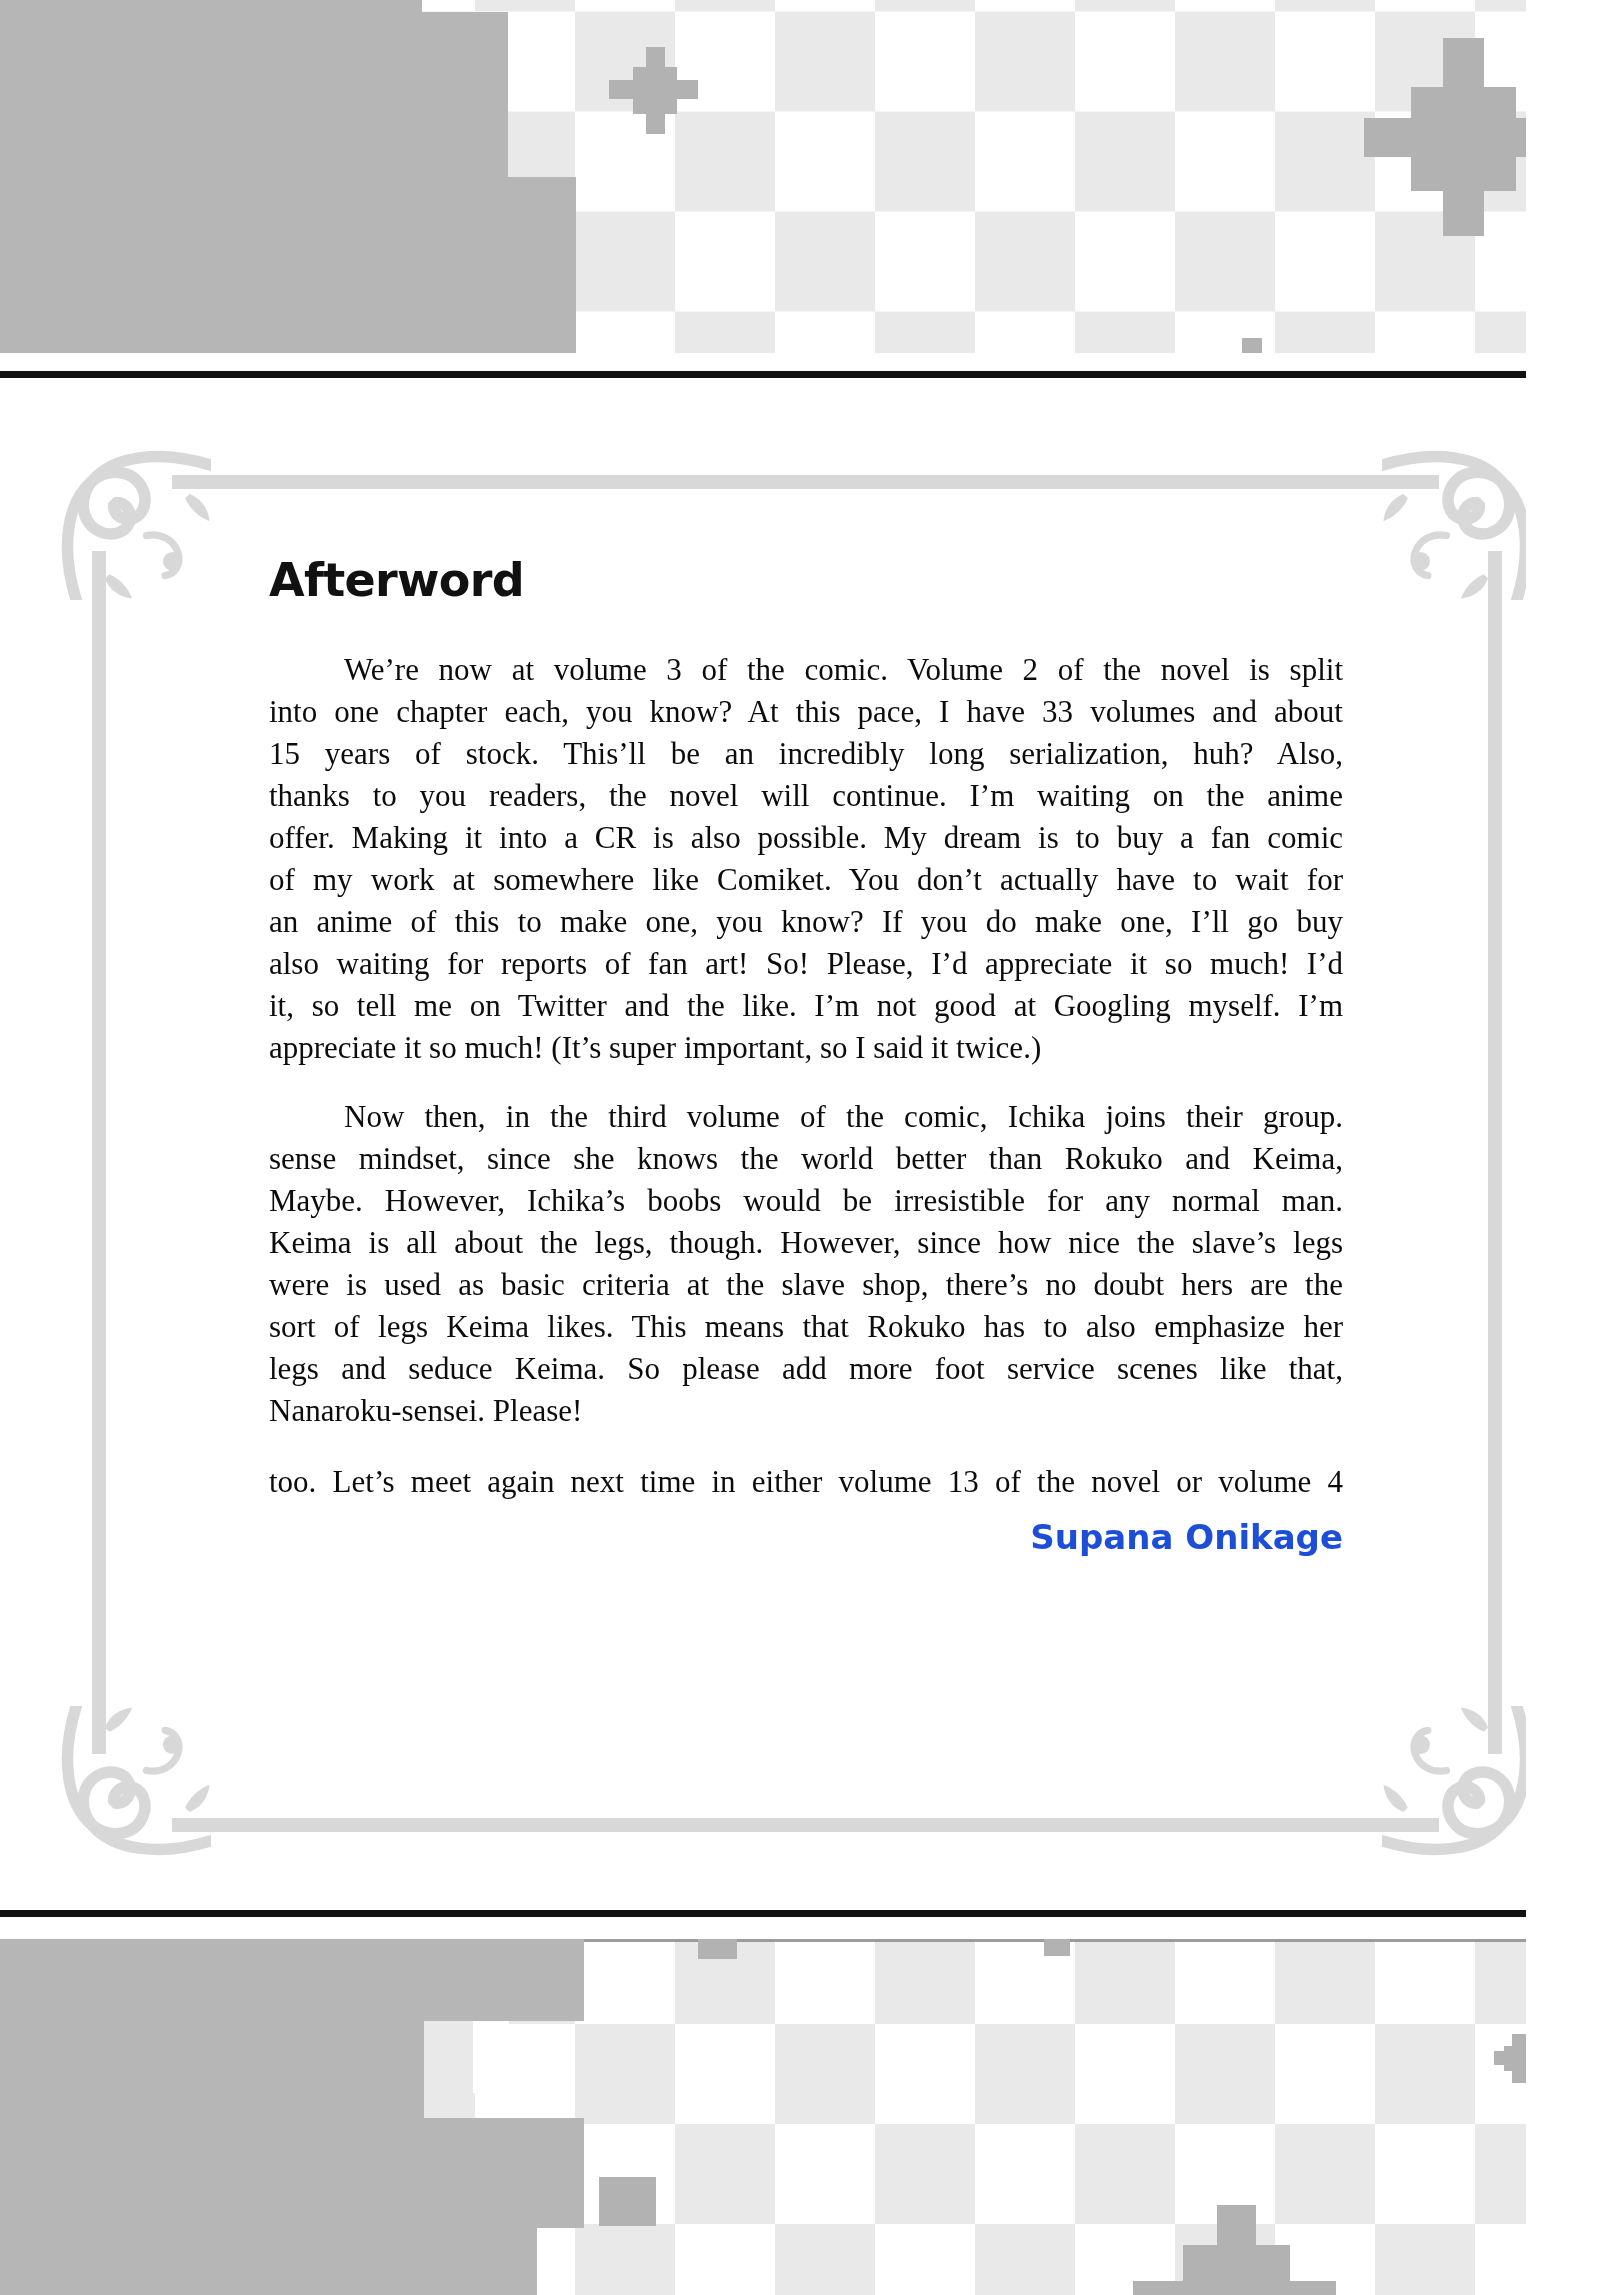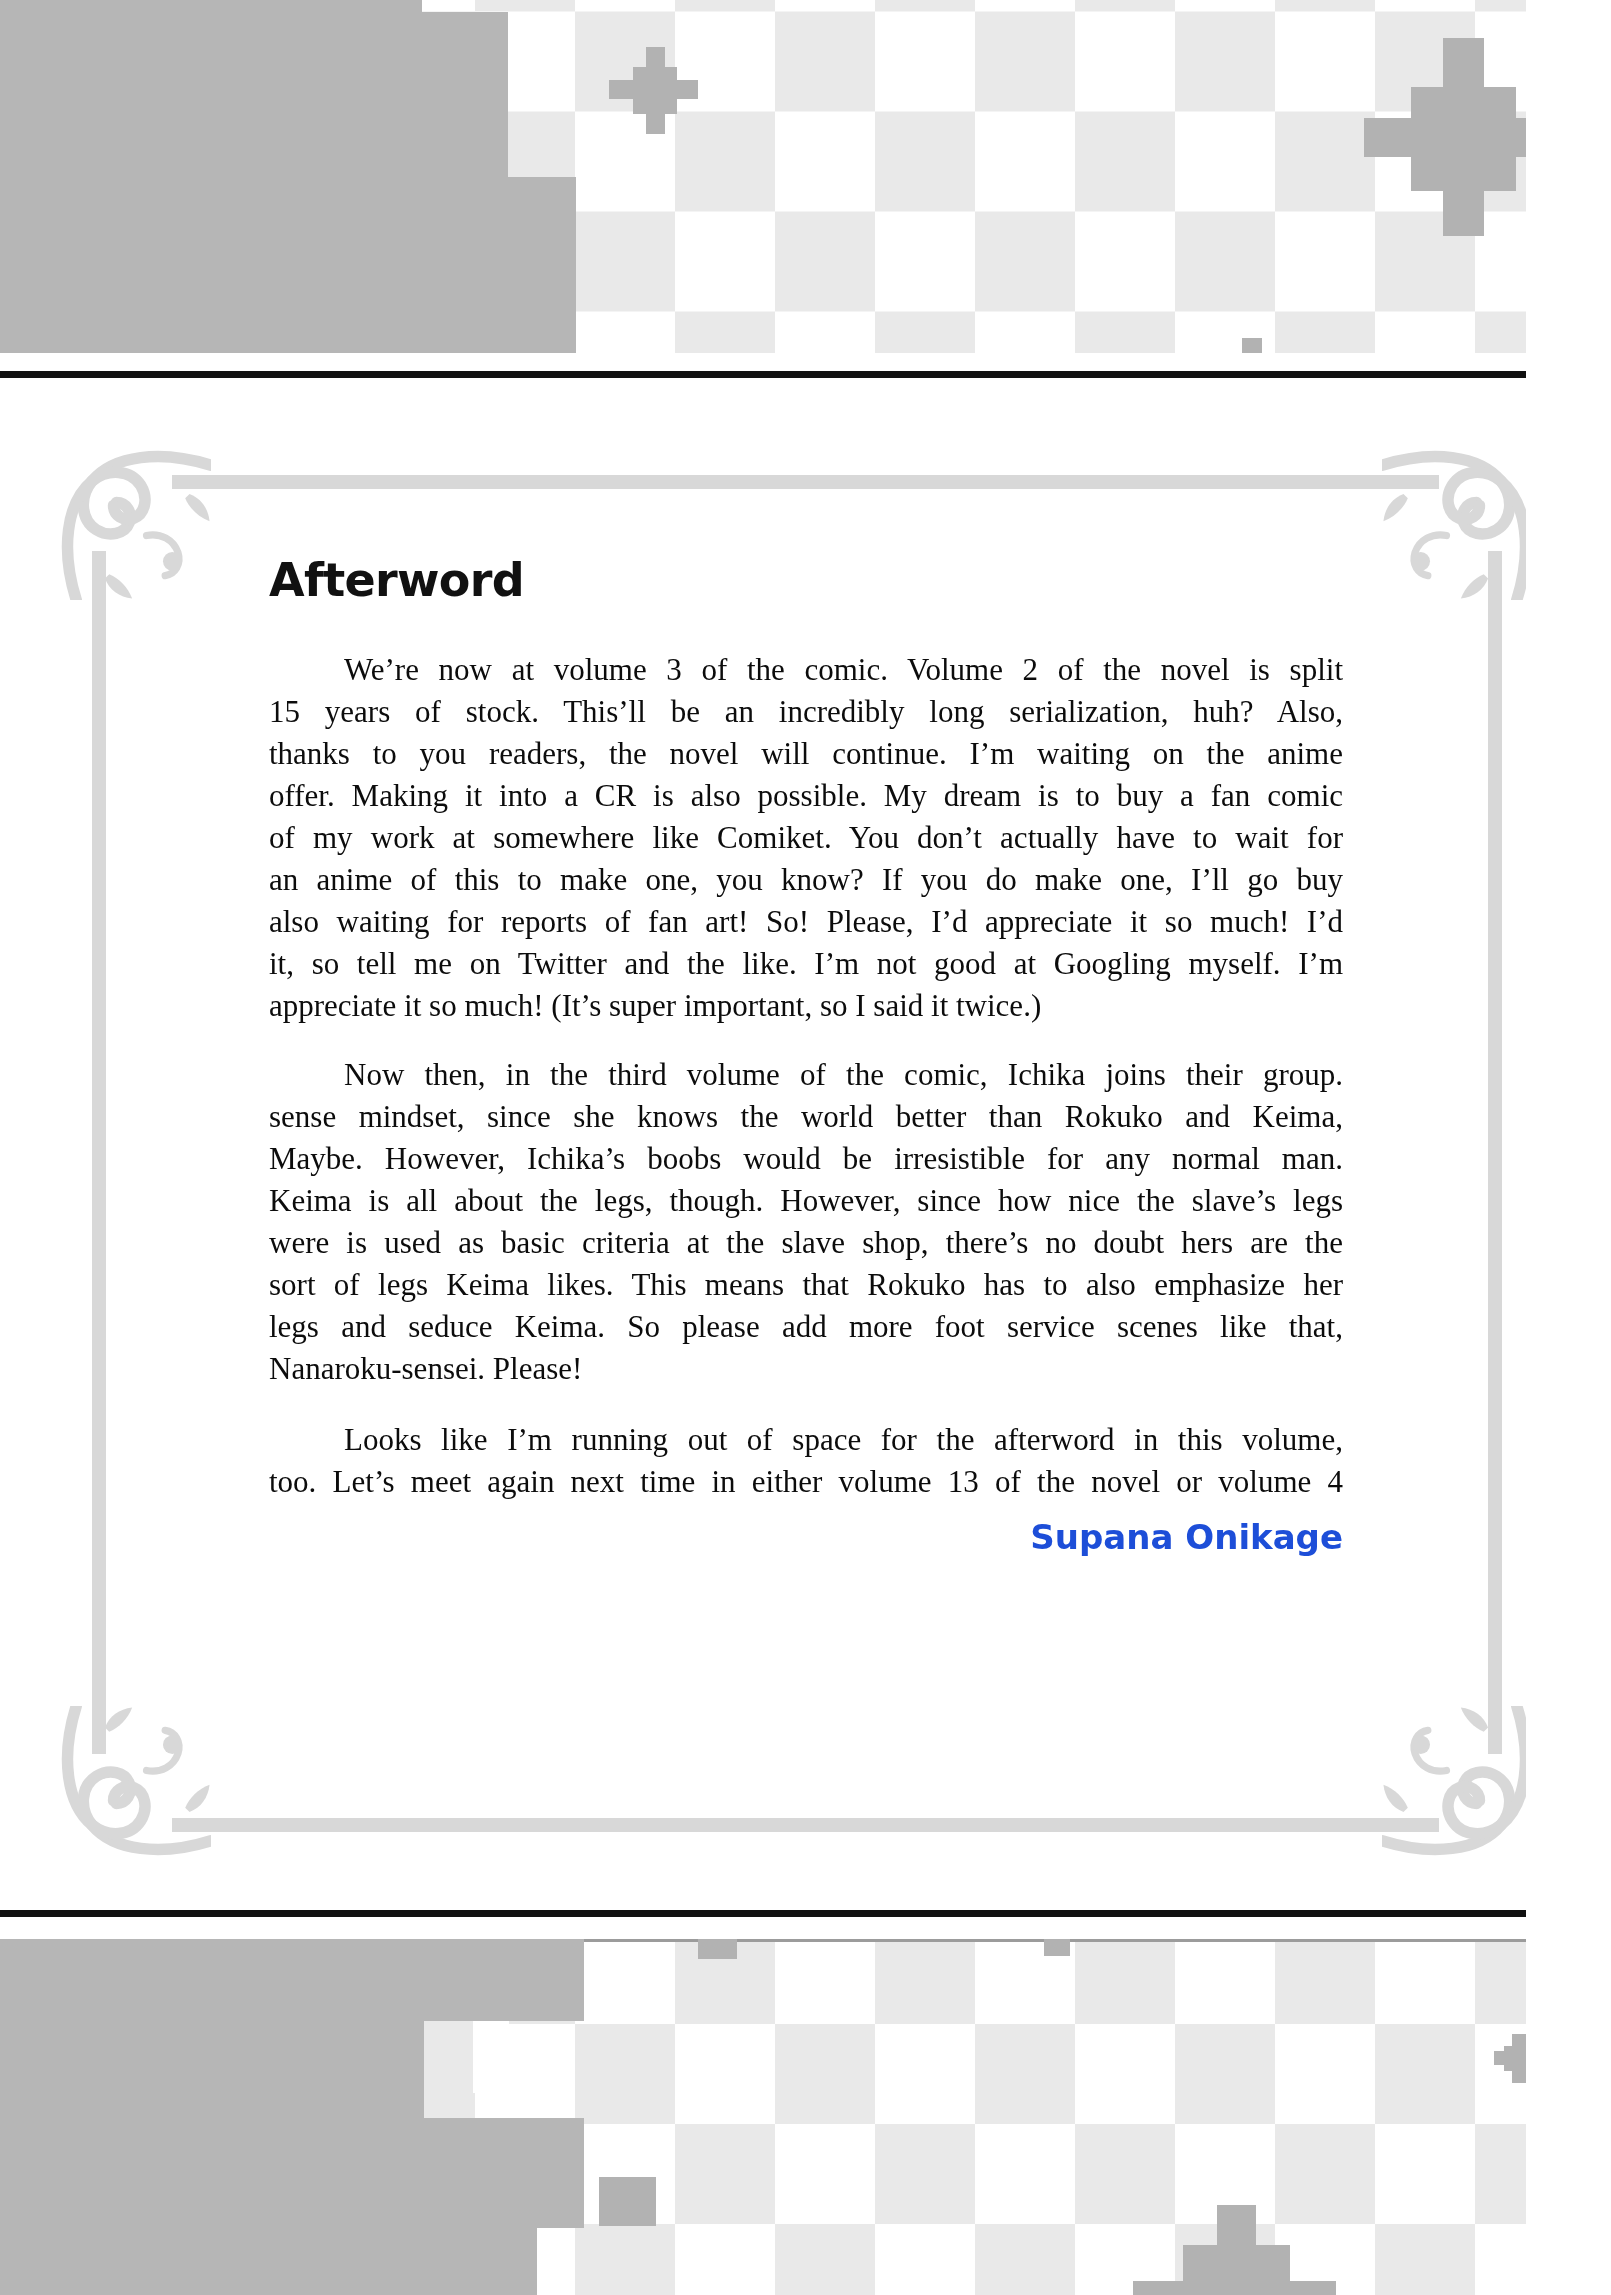--- a/index.html
+++ b/index.html
@@ -108,41 +108,41 @@
     </svg>
   <svg class="flourish fl-br" viewBox="0 0 240 240" width="172" height="172">
       <use href="#flourish"></use>
     </svg>
 
   <div class="heading">Afterword</div>
 
   <div class="textcol">
     <div class="para">
         <div class="line indent">We’re now at volume 3 of the comic. Volume 2 of the novel is split</div>
+        <div class="line">into one chapter each, you know? At this pace, I have 33 volumes and about</div>
         <div class="line">15 years of stock. This’ll be an incredibly long serialization, huh? Also,</div>
         <div class="line">thanks to you readers, the novel will continue. I’m waiting on the anime</div>
         <div class="line">offer. Making it into a CR is also possible. My dream is to buy a fan comic</div>
         <div class="line">of my work at somewhere like Comiket. You don’t actually have to wait for</div>
         <div class="line">an anime of this to make one, you know? If you do make one, I’ll go buy</div>
         <div class="line">also waiting for reports of fan art! So! Please, I’d appreciate it so much! I’d</div>
         <div class="line">it, so tell me on Twitter and the like. I’m not good at Googling myself. I’m</div>
         <div class="line short">appreciate it so much! (It’s super important, so I said it twice.)</div>
       </div>
     <div class="para">
         <div class="line indent">Now then, in the third volume of the comic, Ichika joins their group.</div>
         <div class="line">sense mindset, since she knows the world better than Rokuko and Keima,</div>
         <div class="line">Maybe. However, Ichika’s boobs would be irresistible for any normal man.</div>
         <div class="line">Keima is all about the legs, though. However, since how nice the slave’s legs</div>
         <div class="line">were is used as basic criteria at the slave shop, there’s no doubt hers are the</div>
         <div class="line">sort of legs Keima likes. This means that Rokuko has to also emphasize her</div>
         <div class="line">legs and seduce Keima. So please add more foot service scenes like that,</div>
         <div class="line short">Nanaroku-sensei. Please!</div>
       </div>
     <div class="para">
-        <div class="line indent">Looks like I’m running out of space for the afterword in this volume,</div>
         <div class="line">too. Let’s meet again next time in either volume 13 of the novel or volume 4</div>
       </div>
     <div class="signature">Supana Onikage</div>
   </div>
 
   <div class="band band-bottom">
     <div class="shadowline"></div>
     <div class="gblock" style="left:0;top:0;width:584px;height:82px"></div>
     <div class="gblock" style="left:0;top:82px;width:424px;height:275px"></div>
     <div class="lightsq" style="left:424px;top:82px;width:49px;height:97px"></div>

